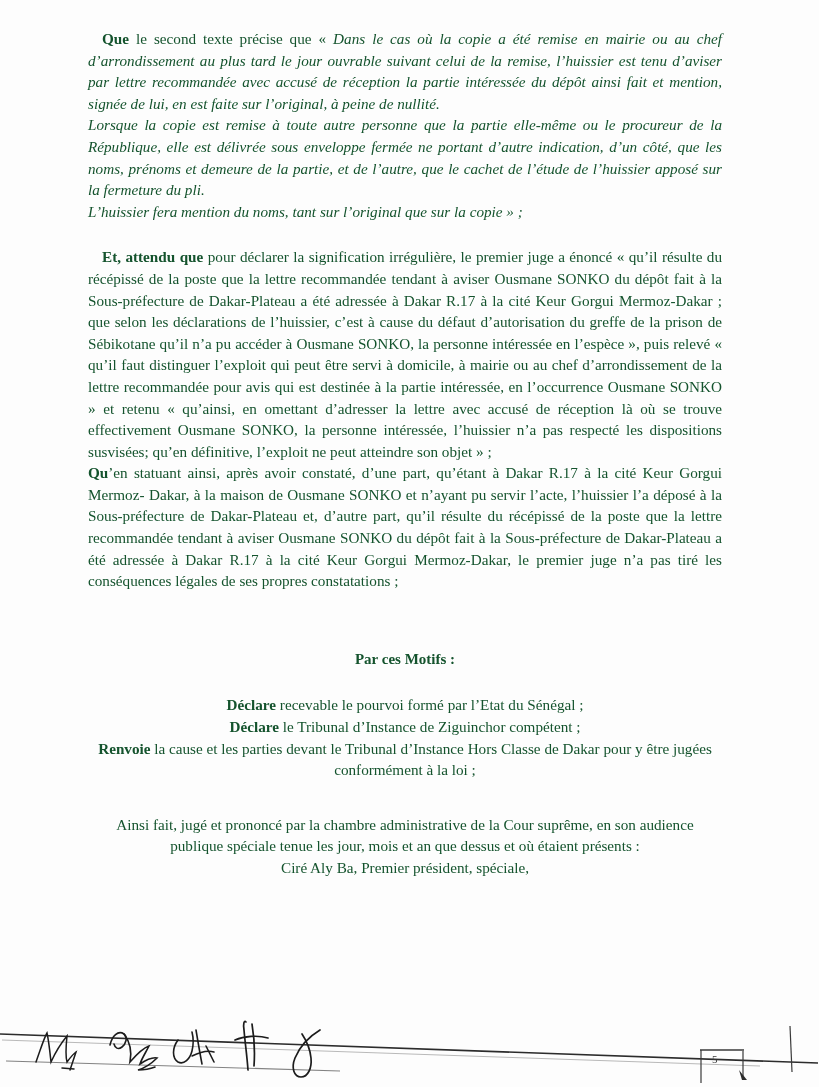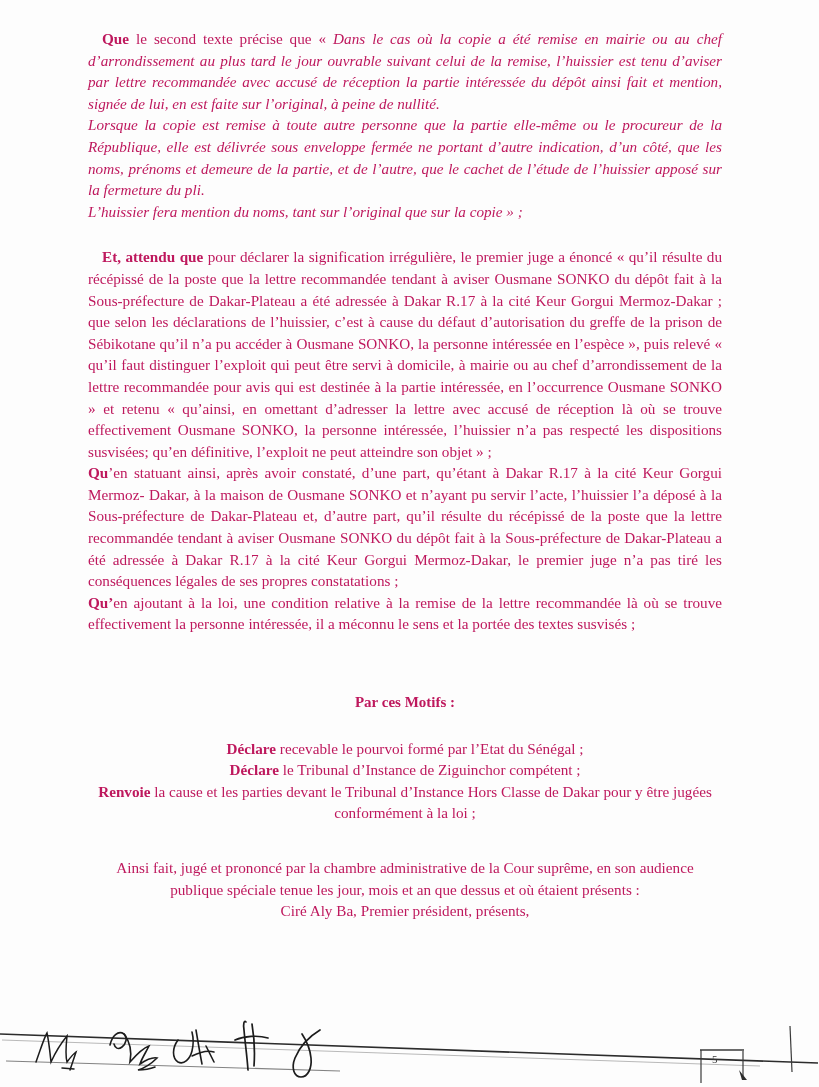--- a/index.html
+++ b/index.html
@@ -21,21 +21,21 @@
     left: 88px;
     top: 28px;
     width: 634px;
   }
   p {
     margin: 0;
     font-size: 15.2px;
     line-height: 21.6px;
     text-align: justify;
     text-justify: inter-word;
-    color: #be185d;
+    color: #14532d;
   }
   .indent {
     text-indent: 14px;
   }
   .italic {
     font-style: italic;
   }
   .bold {
     font-weight: bold;
   }
@@ -80,21 +80,20 @@
     <p class="indent"><span class="bold">Que</span><span> le second texte précise que « </span><span class="italic">Dans le cas où la copie a été remise en mairie ou au chef d’arrondissement au plus tard le jour ouvrable suivant celui de la remise, l’huissier est tenu d’aviser par lettre recommandée avec accusé de réception la partie intéressée du dépôt ainsi fait et mention, signée de lui, en est faite sur l’original, à peine de nullité.</span></p>
     <p class="italic">Lorsque la copie est remise à toute autre personne que la partie elle-même ou le procureur de la République, elle est délivrée sous enveloppe fermée ne portant d’autre indication, d’un côté, que les noms, prénoms et demeure de la partie, et de l’autre, que le cachet de l’étude de l’huissier apposé sur la fermeture du pli.</p>
     <p class="italic">L’huissier fera mention du noms, tant sur l’original que sur la copie » ;</p>
 
     <div class="gap-lg"></div>
 
     <p class="indent"><span class="bold">Et, attendu que</span><span> pour déclarer la signification irrégulière, le premier juge a énoncé  « qu’il résulte du récépissé  de la poste que la lettre recommandée tendant à aviser Ousmane SONKO du dépôt fait à la Sous-préfecture de Dakar-Plateau a été adressée à Dakar R.17 à la cité Keur Gorgui Mermoz-Dakar ; que selon les déclarations de l’huissier, c’est à cause du défaut d’autorisation du greffe de la prison de Sébikotane qu’il n’a pu accéder à Ousmane SONKO, la personne intéressée en l’espèce », puis relevé « qu’il faut distinguer l’exploit qui peut être servi à domicile, à mairie ou au chef d’arrondissement de la lettre recommandée pour avis qui est destinée à la partie intéressée, en l’occurrence Ousmane SONKO » et retenu  « qu’ainsi, en omettant d’adresser la lettre avec accusé de réception là où se trouve effectivement Ousmane SONKO, la personne intéressée, l’huissier n’a pas respecté les dispositions susvisées; qu’en définitive, l’exploit ne peut atteindre son objet » ;</span></p>
 
     <p><span class="bold">Qu</span><span>’en statuant ainsi, après avoir constaté, d’une part, qu’étant à Dakar R.17 à la cité Keur Gorgui Mermoz- Dakar, à la maison de Ousmane SONKO et n’ayant pu servir l’acte, l’huissier l’a déposé à la Sous-préfecture de Dakar-Plateau et, d’autre part, qu’il résulte du récépissé de la poste que la lettre recommandée tendant à aviser Ousmane SONKO du dépôt fait à la Sous-préfecture de Dakar-Plateau a été adressée à Dakar R.17 à la cité Keur Gorgui Mermoz-Dakar, le premier juge n’a pas tiré les conséquences légales de ses propres constatations ;</span></p>
 
-    <p><span class="bold">Qu’</span><span>en ajoutant à la loi, une condition relative à la remise de la lettre recommandée là où se trouve effectivement la personne intéressée, il a méconnu le sens et la portée des textes susvisés ;</span></p>
 
     <div class="gap-lg"></div>
 
 
     <div class="gap-lg"></div>
     <div class="gap-sm"></div>
 
     <p class="center">Par ces Motifs :</p>
 
     <div class="gap-lg"></div>
@@ -103,21 +102,21 @@
       <p><span class="bold">Déclare</span><span> recevable le pourvoi formé par l’Etat du Sénégal ;</span></p>
       <p><span class="bold">Déclare</span><span> le Tribunal d’Instance de Ziguinchor compétent ;</span></p>
       <p><span class="bold">Renvoie</span><span> la cause et les parties devant le Tribunal d’Instance Hors Classe de Dakar pour y être jugées conformément à la loi ;</span></p>
     </div>
 
     <div class="gap-lg"></div>
     <div class="gap-sm"></div>
 
     <div class="closing">
       <p>Ainsi fait, jugé et prononcé par la chambre administrative de la Cour suprême, en son audience publique spéciale tenue les jour, mois et an que dessus et où étaient présents :</p>
-      <p>Ciré Aly Ba, Premier président, présents,</p>
+      <p>Ciré Aly Ba, Premier président, spéciale,</p>
     </div>
 
   </div>
 
   <svg class="scanlines" viewBox="0 0 819 1087">
 
     <path d="M 0 1034 L 818 1063" stroke="#2c2c2c" stroke-width="1.7" fill="none"></path>
     <path d="M 2 1040 L 760 1066" stroke="#4a4a4a" stroke-width="0.7" fill="none" opacity="0.55"></path>
     <path d="M 6 1061 L 340 1071" stroke="#5a5a5a" stroke-width="1.2" fill="none" opacity="0.75"></path>
 

